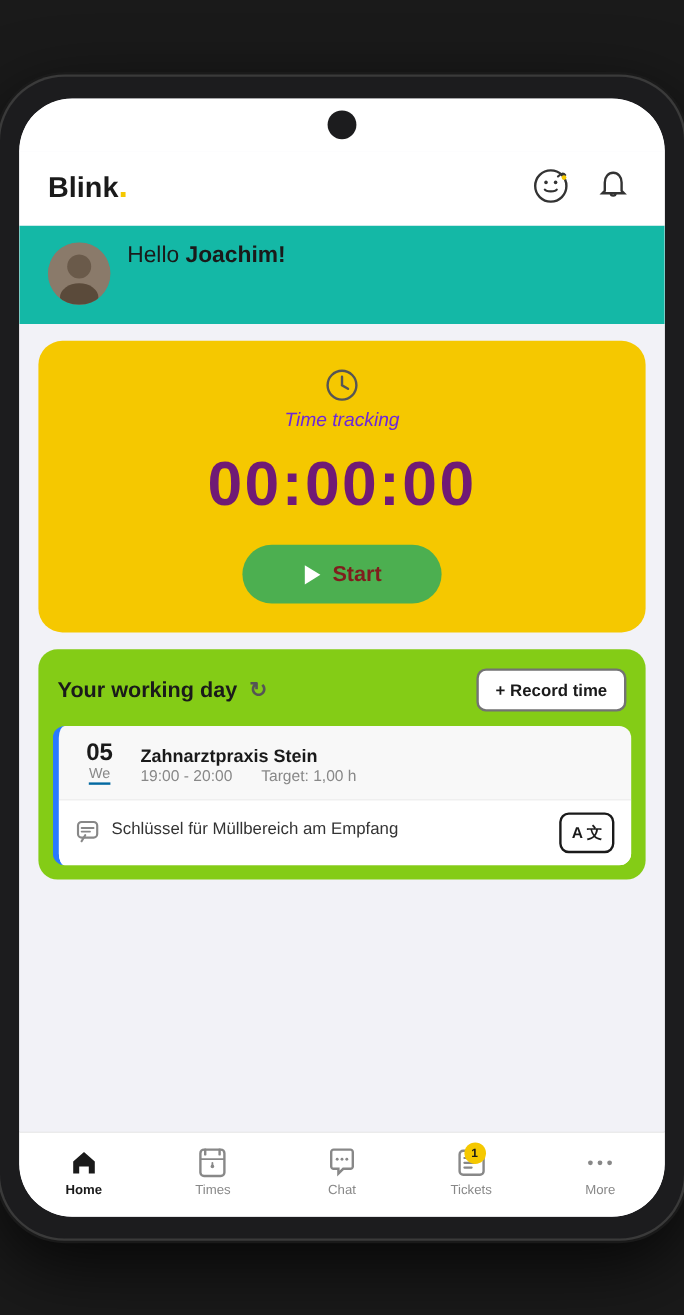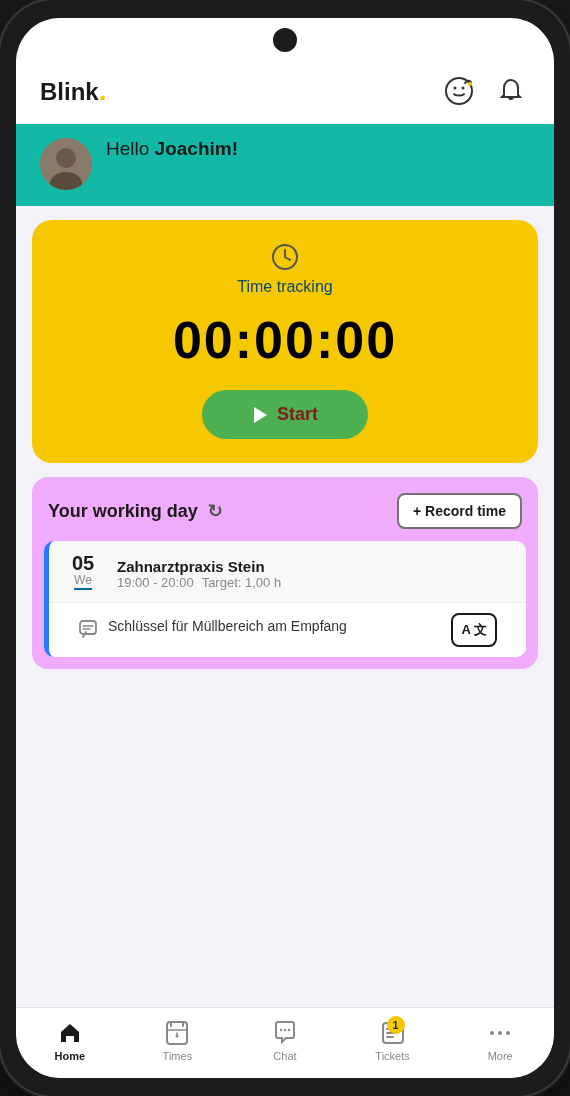--- a/index.html
+++ b/index.html
@@ -6,21 +6,21 @@
     body {
       background: #1a1a1a;
       display: flex;
       justify-content: center;
       align-items: center;
       min-height: 100vh;
       font-family: -apple-system, BlinkMacSystemFont, 'Segoe UI', sans-serif;
     }
     .phone-frame {
       width: 570px;
-      height: 1096px;
+      height: 968px;
       background: #1c1c1e;
       border-radius: 54px;
       position: relative;
       box-shadow: 0 0 0 2px #3a3a3a, 0 0 0 4px #1a1a1a, 0 20px 60px rgba(0,0,0,0.8);
       overflow: hidden;
     }
     .phone-screen {
       position: absolute;
       top: 18px;
       left: 16px;
@@ -125,27 +125,28 @@
       align-items: center;
       gap: 6px;
       margin-bottom: 10px;
     }
     .clock-icon {
       width: 30px;
       height: 30px;
     }
     .time-tracking-text {
       font-size: 16px;
-      color: #0c4a6e;
+      color: #6d28d9;
       font-weight: 400;
+      font-style: italic;
     }
     .timer-display {
       font-size: 52px;
       font-weight: 800;
-      color: #000000;
+      color: #701a75;
       letter-spacing: 2px;
       margin: 4px 0 20px;
     }
     .start-button {
       background: #4caf50;
       color: #7f1d1d;
       border: none;
       border-radius: 30px;
       padding: 14px 50px;
       font-size: 18px;
@@ -157,21 +158,21 @@
     }
     .play-icon {
       width: 0;
       height: 0;
       border-top: 8px solid transparent;
       border-bottom: 8px solid transparent;
       border-left: 13px solid #fff;
       margin-left: 2px;
     }
     .working-day-section {
-      background: #f0abfc;
+      background: #84cc16;
       margin: 0 16px;
       border-radius: 16px;
       overflow: hidden;
     }
     .working-day-header {
       display: flex;
       align-items: center;
       justify-content: space-between;
       padding: 16px 16px 12px;
     }
@@ -237,27 +238,27 @@
     }
     .shift-name {
       font-size: 15px;
       font-weight: 700;
       color: #1a1a1a;
     }
     .shift-time {
       font-size: 13px;
       color: #888;
       display: flex;
-      gap: 8px;
+      gap: 24px;
     }
     .message-row {
       display: flex;
       align-items: center;
       justify-content: space-between;
-      padding: 10px 29px;
+      padding: 10px 14px;
       border-top: 1px solid #ececec;
       background: #fff;
     }
     .message-content {
       display: flex;
       align-items: flex-start;
       gap: 10px;
       flex: 1;
     }
     .message-icon {

